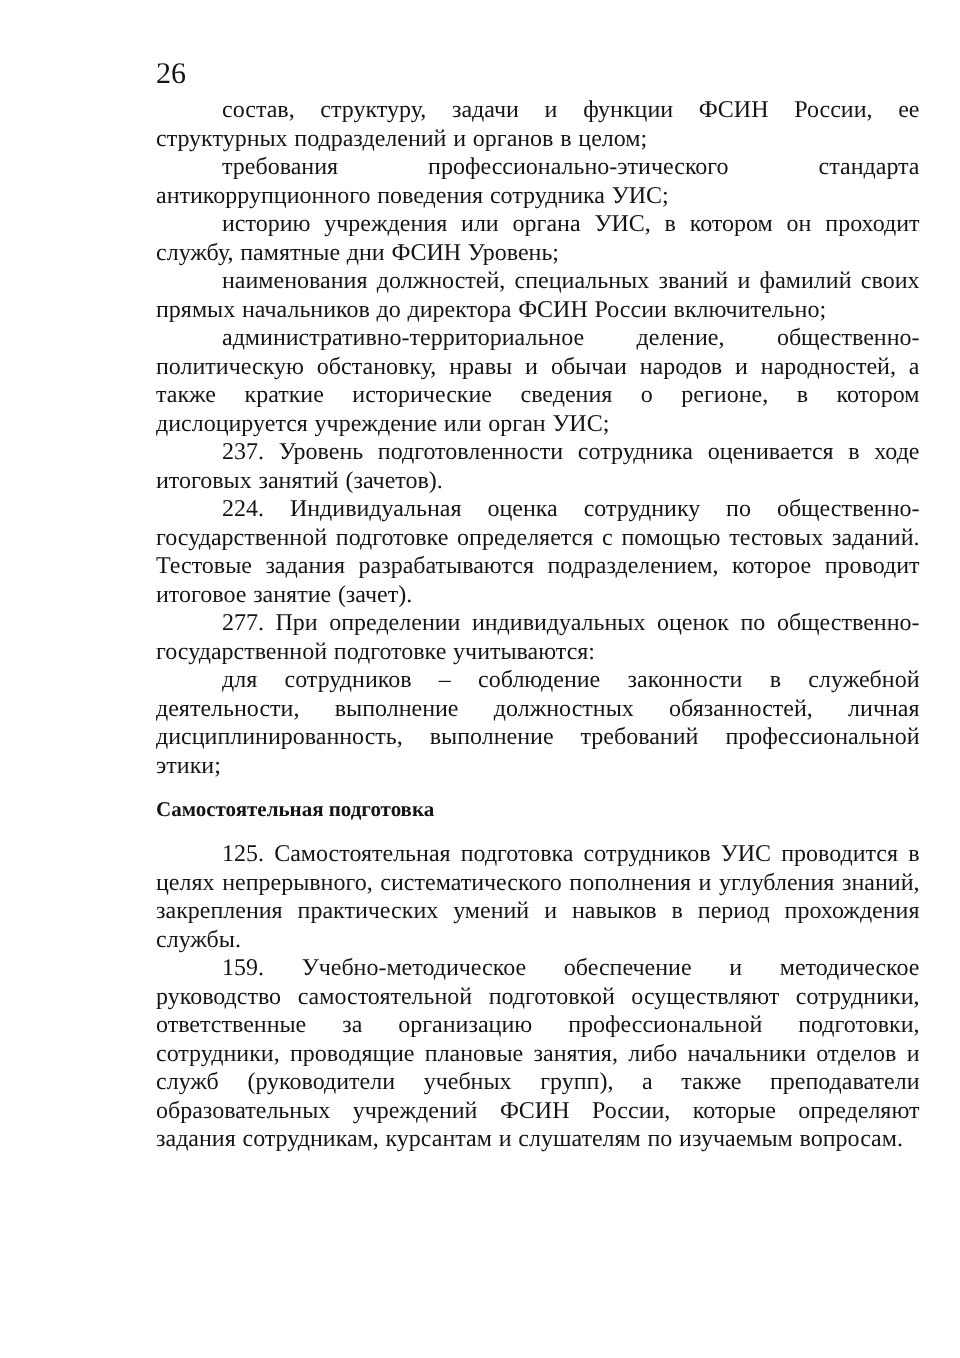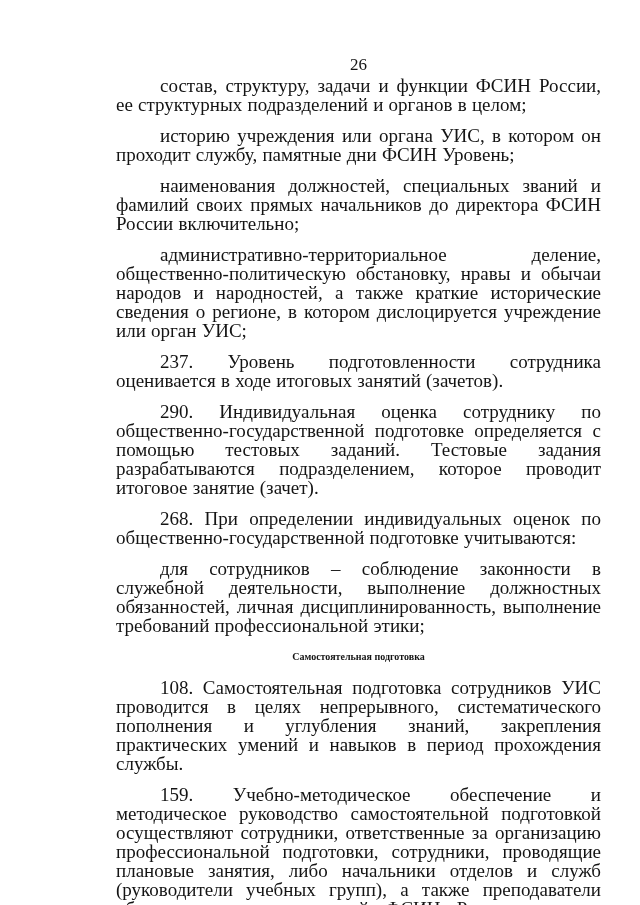--- a/index.html
+++ b/index.html
@@ -11,67 +11,68 @@
     position: relative;
     width: 640px;
     height: 905px;
     background: #ffffff;
     overflow: hidden;
     font-family: "Liberation Serif", serif;
     color: #141414;
   }
   .page-number {
     position: absolute;
-    top: 56px;
+    top: 40px;
     left: 104px;
     width: 509px;
-    text-align: center;
-    font-size: 17px;
+    text-align: left;
+    font-size: 20px;
     line-height: 18px;
   }
   .text-block {
     position: absolute;
     top: 64px;
     left: 104px;
     width: 509px;
   }
   .para {
-    margin: 12px;
+    margin: 0;
     text-indent: 44px;
     text-align: justify;
-    font-size: 19px;
+    font-size: 16px;
     line-height: 19px;
     word-spacing: 0.5px;
   }
   .section-heading {
     margin: 11px 0 10px 0;
-    text-align: center;
+    text-align: left;
     font-weight: bold;
-    font-size: 10px;
+    font-size: 14px;
     line-height: 19px;
   }
 </style>
 </head>
 <body>
 
 <div class="page">
 
   <div class="page-number">26</div>
 
   <div class="text-block">
 
     <p class="para">состав, структуру, задачи и функции ФСИН России, ее структурных подразделений и органов в целом;</p>
+    <p class="para">требования профессионально-этического стандарта антикоррупционного поведения сотрудника УИС;</p>
     <p class="para">историю учреждения или органа УИС, в котором он проходит службу, памятные дни ФСИН Уровень;</p>
     <p class="para">наименования должностей, специальных званий и фамилий своих прямых начальников до директора ФСИН России включительно;</p>
     <p class="para">административно-территориальное деление, общественно-политическую обстановку, нравы и обычаи народов и народностей, а также краткие исторические сведения о регионе, в котором дислоцируется учреждение или орган УИС;</p>
     <p class="para">237. Уровень подготовленности сотрудника оценивается в ходе итоговых занятий (зачетов).</p>
-    <p class="para">290. Индивидуальная оценка сотруднику по общественно-государственной подготовке определяется с помощью тестовых заданий. Тестовые задания разрабатываются подразделением, которое проводит итоговое занятие (зачет).</p>
-    <p class="para">268. При определении индивидуальных оценок по общественно-государственной подготовке учитываются:</p>
+    <p class="para">224. Индивидуальная оценка сотруднику по общественно-государственной подготовке определяется с помощью тестовых заданий. Тестовые задания разрабатываются подразделением, которое проводит итоговое занятие (зачет).</p>
+    <p class="para">277. При определении индивидуальных оценок по общественно-государственной подготовке учитываются:</p>
     <p class="para">для сотрудников – соблюдение законности в служебной деятельности, выполнение должностных обязанностей, личная дисциплинированность, выполнение требований профессиональной этики;</p>
 
     <h2 class="section-heading">Самостоятельная подготовка</h2>
 
-    <p class="para">108. Самостоятельная подготовка сотрудников УИС проводится в целях непрерывного, систематического пополнения и углубления знаний, закрепления практических умений и навыков в период прохождения службы.</p>
+    <p class="para">125. Самостоятельная подготовка сотрудников УИС проводится в целях непрерывного, систематического пополнения и углубления знаний, закрепления практических умений и навыков в период прохождения службы.</p>
     <p class="para">159. Учебно-методическое обеспечение и методическое руководство самостоятельной подготовкой осуществляют сотрудники, ответственные за организацию профессиональной подготовки, сотрудники, проводящие плановые занятия, либо начальники отделов и служб (руководители учебных групп), а также преподаватели образовательных учреждений ФСИН России, которые определяют задания сотрудникам, курсантам и слушателям по изучаемым вопросам.</p>
 
   </div>
 
 </div>
 
 </body></html>

